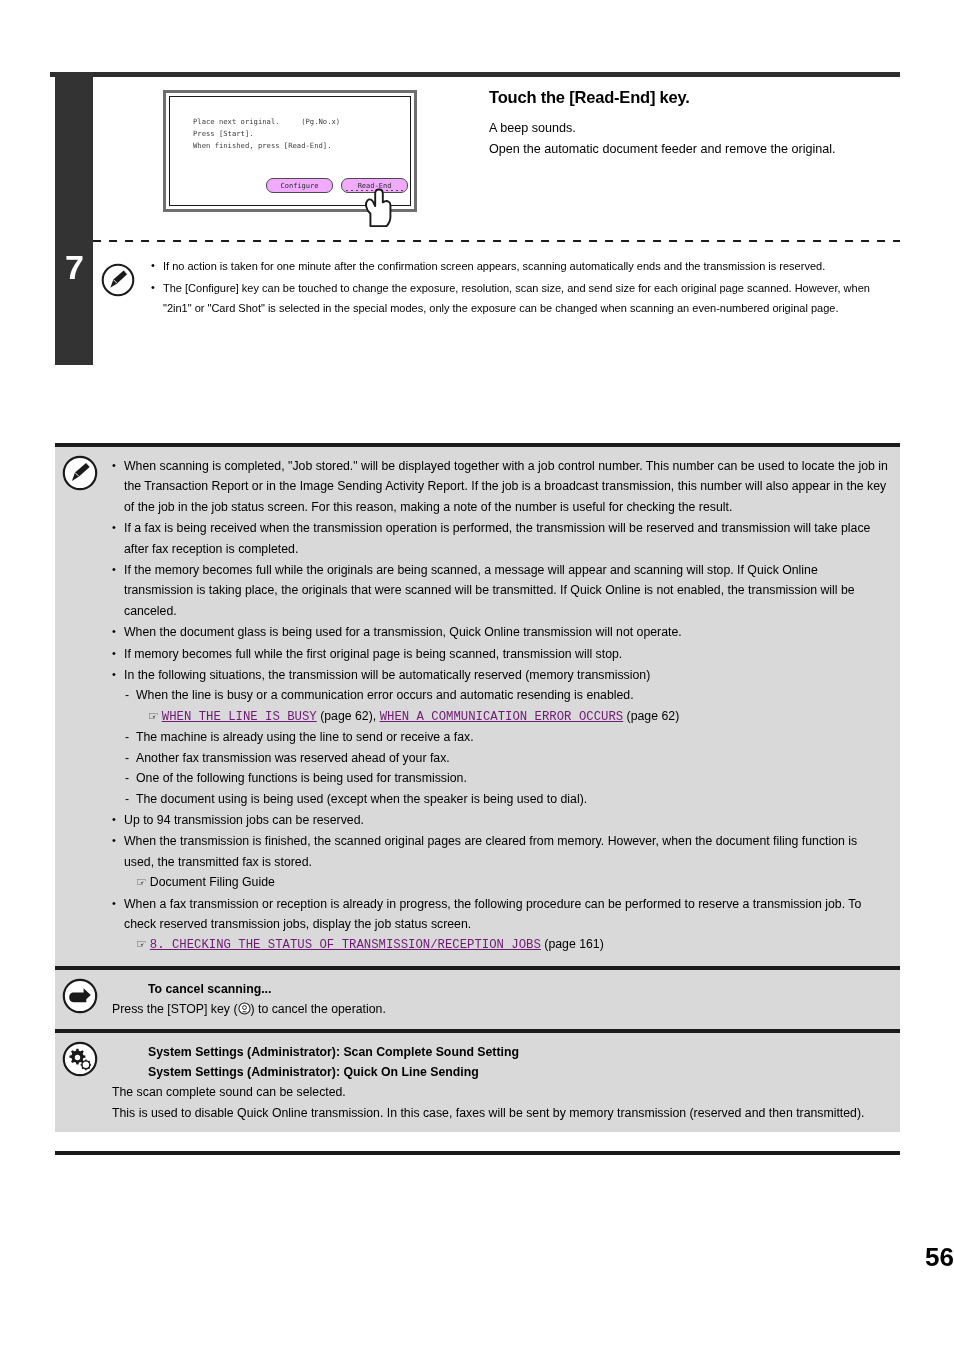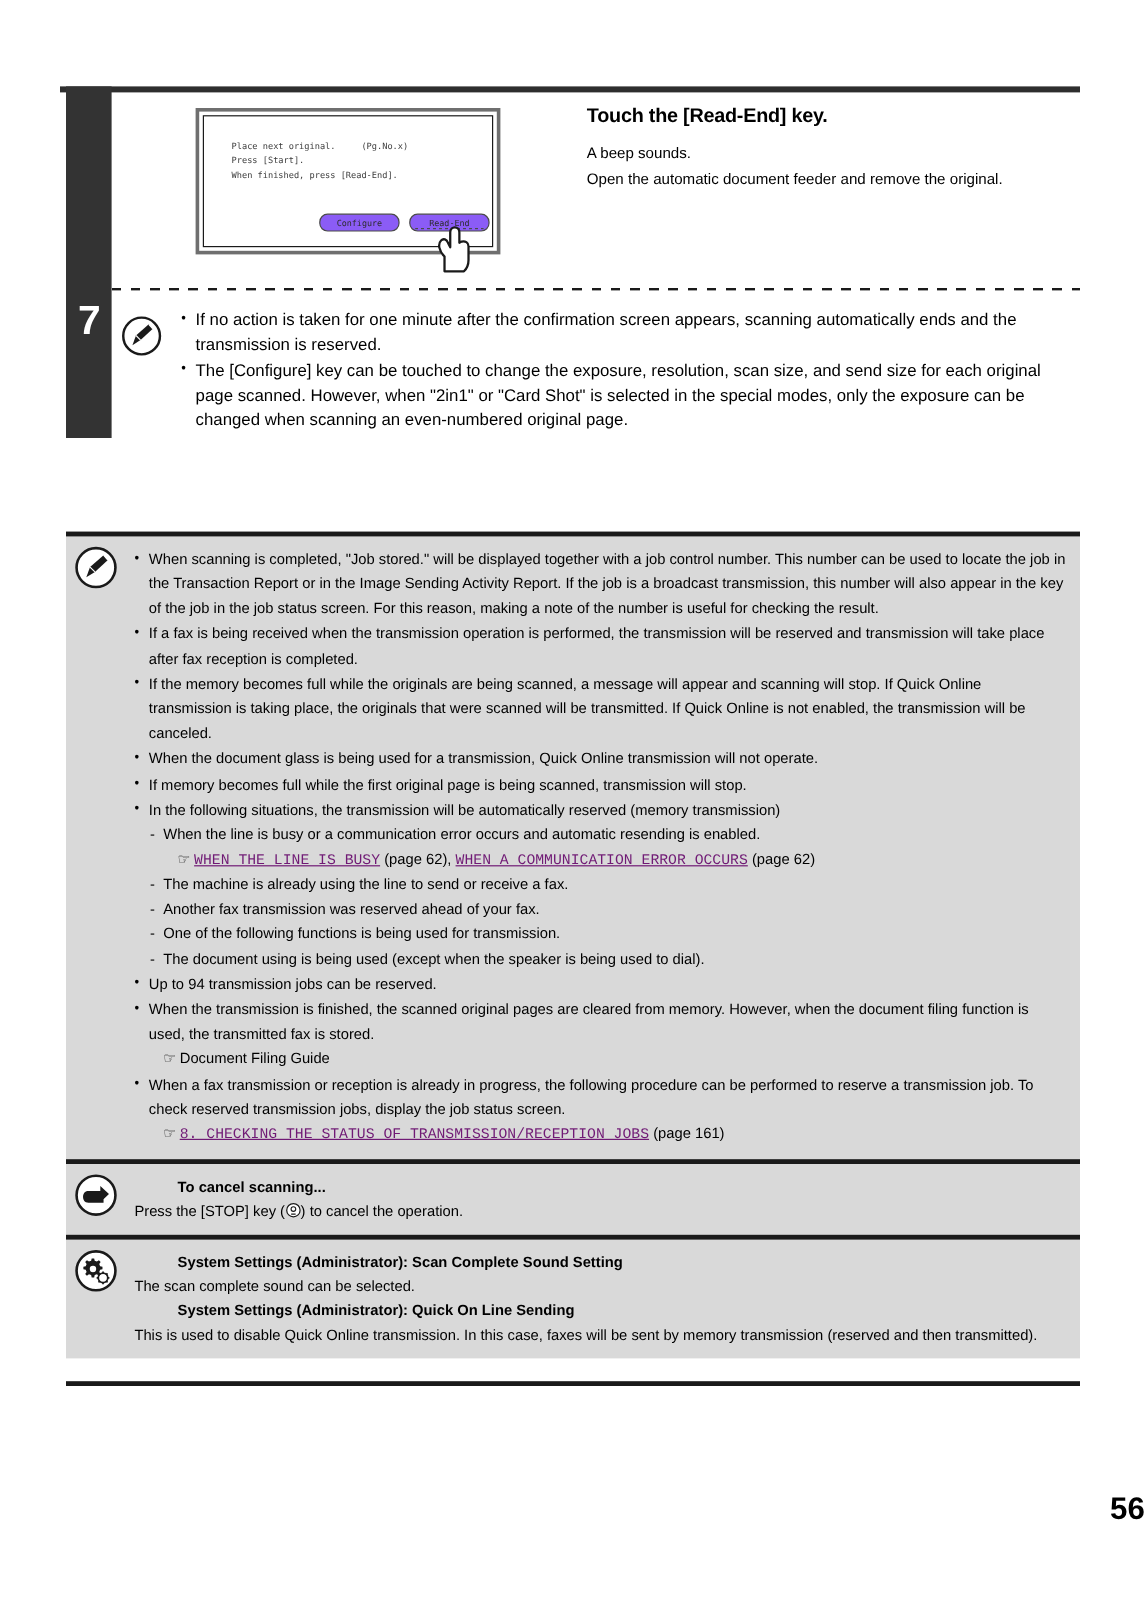--- a/index.html
+++ b/index.html
@@ -77,21 +77,21 @@
     line-height: 12px;
     color: #3b3b3b;
     white-space: pre;
   }
   .lcd-btn {
     position: absolute;
     top: 88px;
     height: 15px;
     border: 1px solid #4a4a4a;
     border-radius: 7px;
-    background: #8b5cf6;
+    background: #f0abfc;
     font-family: "DejaVu Sans Mono", monospace;
     font-size: 7px;
     color: #2b2b2b;
     text-align: center;
     line-height: 15px;
     box-sizing: border-box;
   }
   .lcd-btn.configure { left: 103px; width: 67px; }
   .lcd-btn.readend   { left: 178px; width: 67px; }
   .lcd-btn.readend::after{
@@ -140,21 +140,21 @@
   }
   .note-icon-circ {
     position: absolute;
     left: 8px; top: 7px;
     width: 34px; height: 34px;
   }
   .step-note-list {
     position: absolute;
     left: 58px; top: 0;
     width: 745px;
-    font-size: 14px;
+    font-size: 11px;
     line-height: 20.5px;
   }
 
   ul.bul { list-style: none; margin: 0; padding: 0; }
   ul.bul > li {
     position: relative;
     padding-left: 12px;
     margin-bottom: 1px;
   }
   ul.bul > li::before {
@@ -359,22 +359,22 @@
         <circle cx="17.2" cy="18.4" r="3" fill="#ffffff"></circle>
       </g>
       <g fill="none" stroke="#1a1a1a" stroke-width="1.6">
         <circle cx="26.5" cy="26.5" r="4.4"></circle>
         <path d="M26.5 20.6 v2 M26.5 30.4 v2 M20.6 26.5 h2 M30.4 26.5 h2 M22.3 22.3 l1.5 1.5 M29.2 29.2 l1.5 1.5 M30.7 22.3 l-1.5 1.5 M23.8 29.2 l-1.5 1.5"></path>
       </g>
       <circle cx="26.5" cy="26.5" r="1.5" fill="#ffffff"></circle>
     </svg>
     <div class="sec-body">
       <div><b>System Settings (Administrator): Scan Complete Sound Setting</b></div>
+      <div><b>System Settings (Administrator): Quick On Line Sending</b></div>
       <div>The scan complete sound can be selected.</div>
-      <div><b>System Settings (Administrator): Quick On Line Sending</b></div>
       <div>This is used to disable Quick Online transmission. In this case, faxes will be sent by memory transmission (reserved and then transmitted).</div>
     </div>
   </div>
 </div>
 
 <div class="grey-box-bottom" id="grey-bottom-rule" style="top: 1151px;"></div>
 
 <div class="page-num">56</div>
 
 </body></html>

